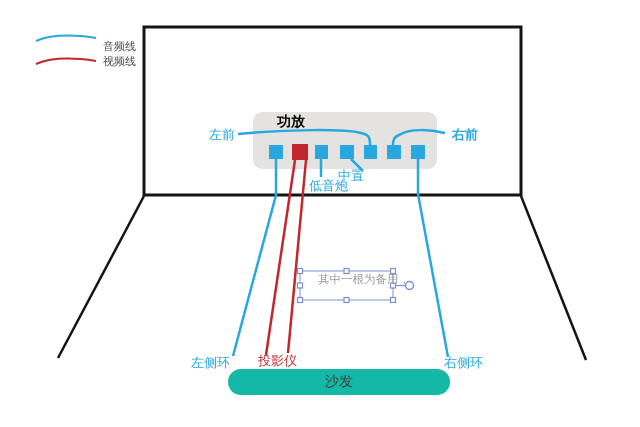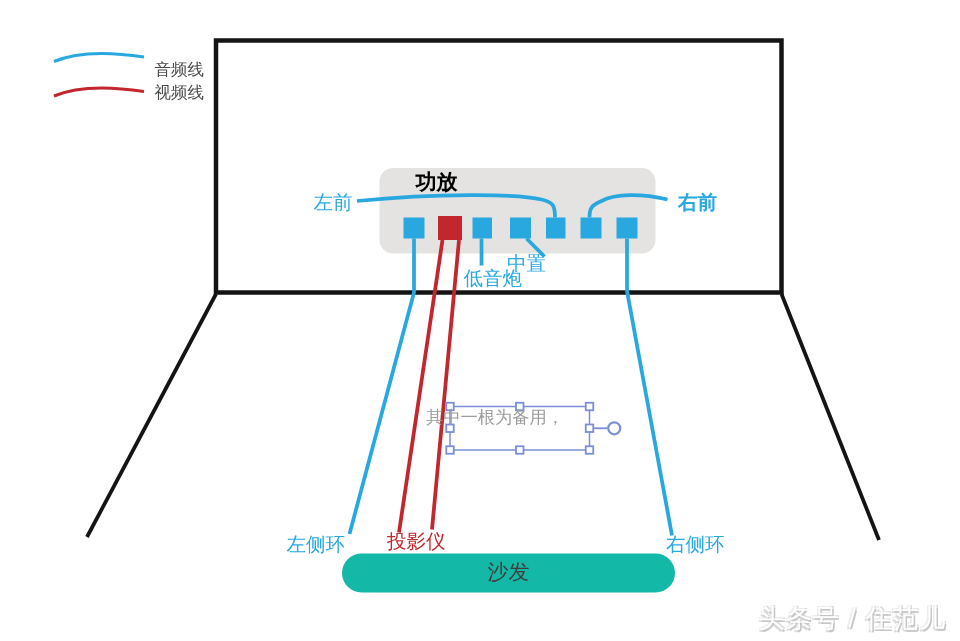--- a/index.html
+++ b/index.html
@@ -15,22 +15,22 @@
   .amp-title{font-size:14px;color:#000000;font-weight:bold;}
   .lbl-audio{font-size:13px;color:#29a8e0;}
   .lbl-video{font-size:13px;color:#c1272d;}
   .sofa{
     position:absolute;left:228px;top:369px;width:222px;height:26px;
     background:#14b8a6;border-radius:13px;display:flex;
     align-items:center;justify-content:center;
     font-size:14px;color:#3d3d3d;
   }
   .annotation-text{
-    position:absolute;left:284px;top:272px;width:104px;
-    font-size:11.5px;line-height:14px;color:#9c9c9c;
+    position:absolute;left:296px;top:272px;width:104px;
+    font-size:11.5px;line-height:14px;color:#9c9c9c;padding-left:22px;
   }
   .watermark{
     position:absolute;left:506px;top:401px;
     font-size:17px;color:#ffffff;letter-spacing:1px;
     text-shadow:1px 1px 0 #c6c6c6,-1px -1px 0 #eeeeee,1px -1px 0 #dcdcdc,-1px 1px 0 #dcdcdc;
   }
 </style>
 </head>
 <body>
 
@@ -95,15 +95,14 @@
   <div class="txt lbl-audio" style="left:444px;top:354px;">右侧环</div>
 
   <div class="annotation-text">
     <div>其中一根为备用，</div>
   </div>
 
   <div class="sofa">
     <span>沙发</span>
   </div>
 
-  <div class="watermark">头条号 / 住范儿</div>
 
 </div>
 
 </body></html>

